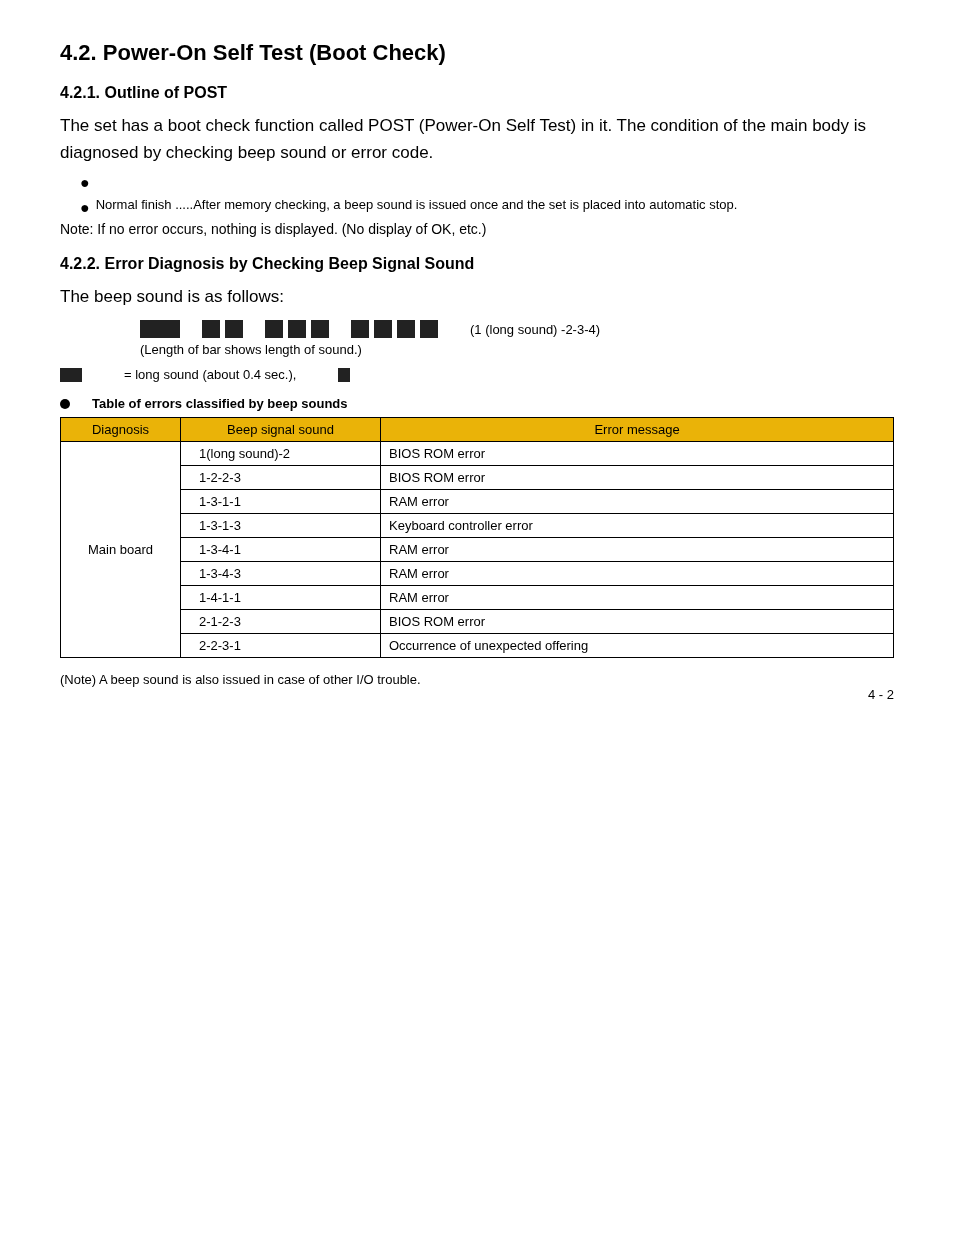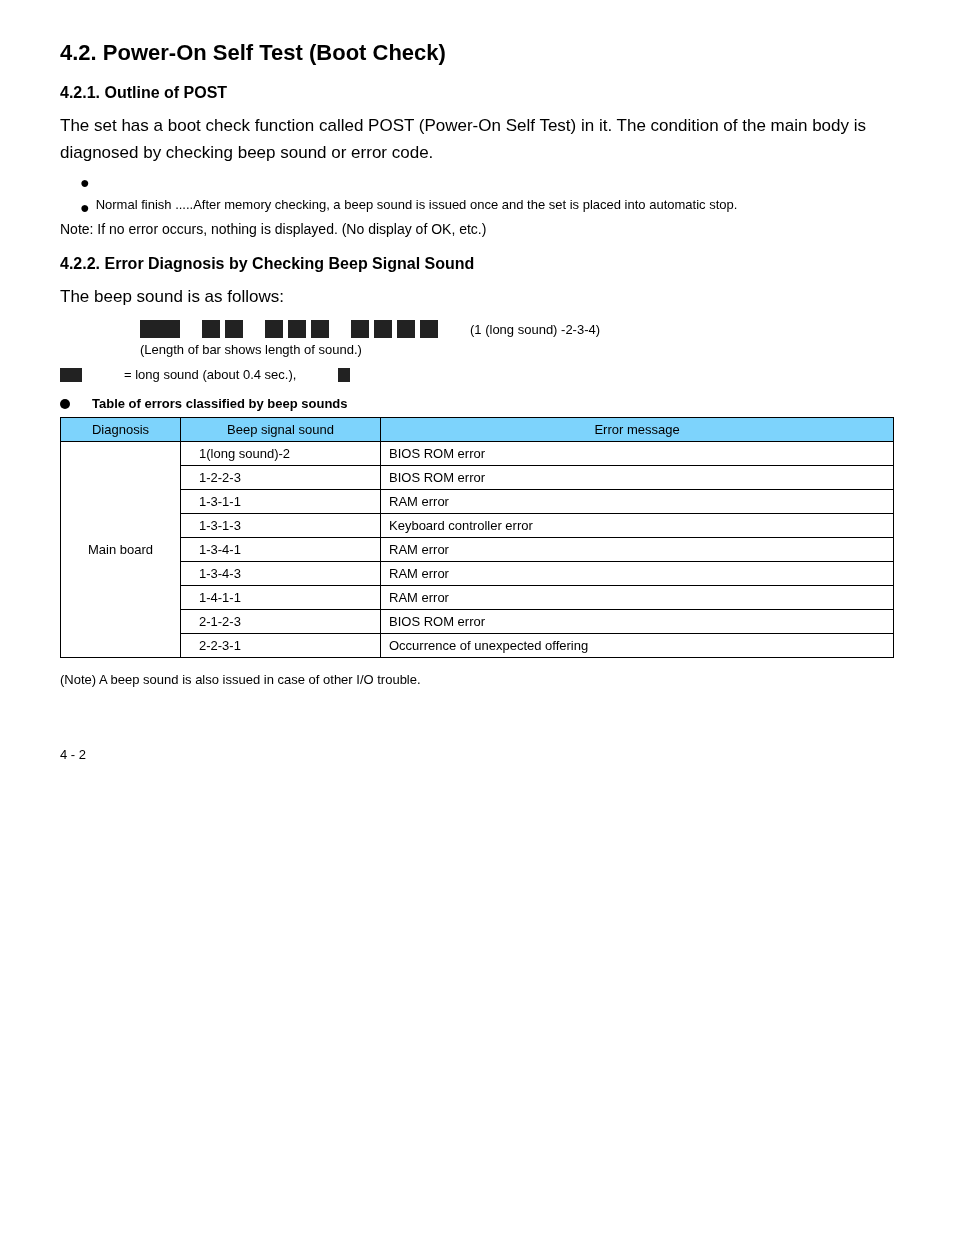--- a/index.html
+++ b/index.html
@@ -119,42 +119,41 @@
       margin-bottom: 14px;
     }
     .error-table th, .error-table td {
       border: 1px solid #000;
       padding: 4px 10px;
       vertical-align: middle;
     }
     .error-table th {
       text-align: center;
       font-weight: normal;
-      background: #7dd3fc;
+      background: #eab308;
     }
     .error-table td.diagnosis-cell {
       text-align: center;
       vertical-align: middle;
     }
     .error-table td.beep-cell {
       text-align: left;
       padding-left: 18px;
     }
     .error-table td.msg-cell {
       text-align: left;
       padding-left: 8px;
     }
     .footer-note {
       font-size: 13px;
       margin-top: 4px;
     }
     .page-number {
-      text-align: left;
-      font-size: 13px;
-      margin-top: 60px;
+      text-align: right;
+      font-size: 13px;
     }
   </style>
 </head>
 <body>
 
 <h1 class="section-title">4.2.  Power-On Self Test (Boot Check)</h1>
 
 <h2 class="subsection-title">4.2.1.  Outline of POST</h2>
 
 <p class="body-text">The set has a boot check function called POST (Power-On Self Test) in it. The condition of the main body is diagnosed by checking beep sound or error code.</p>

